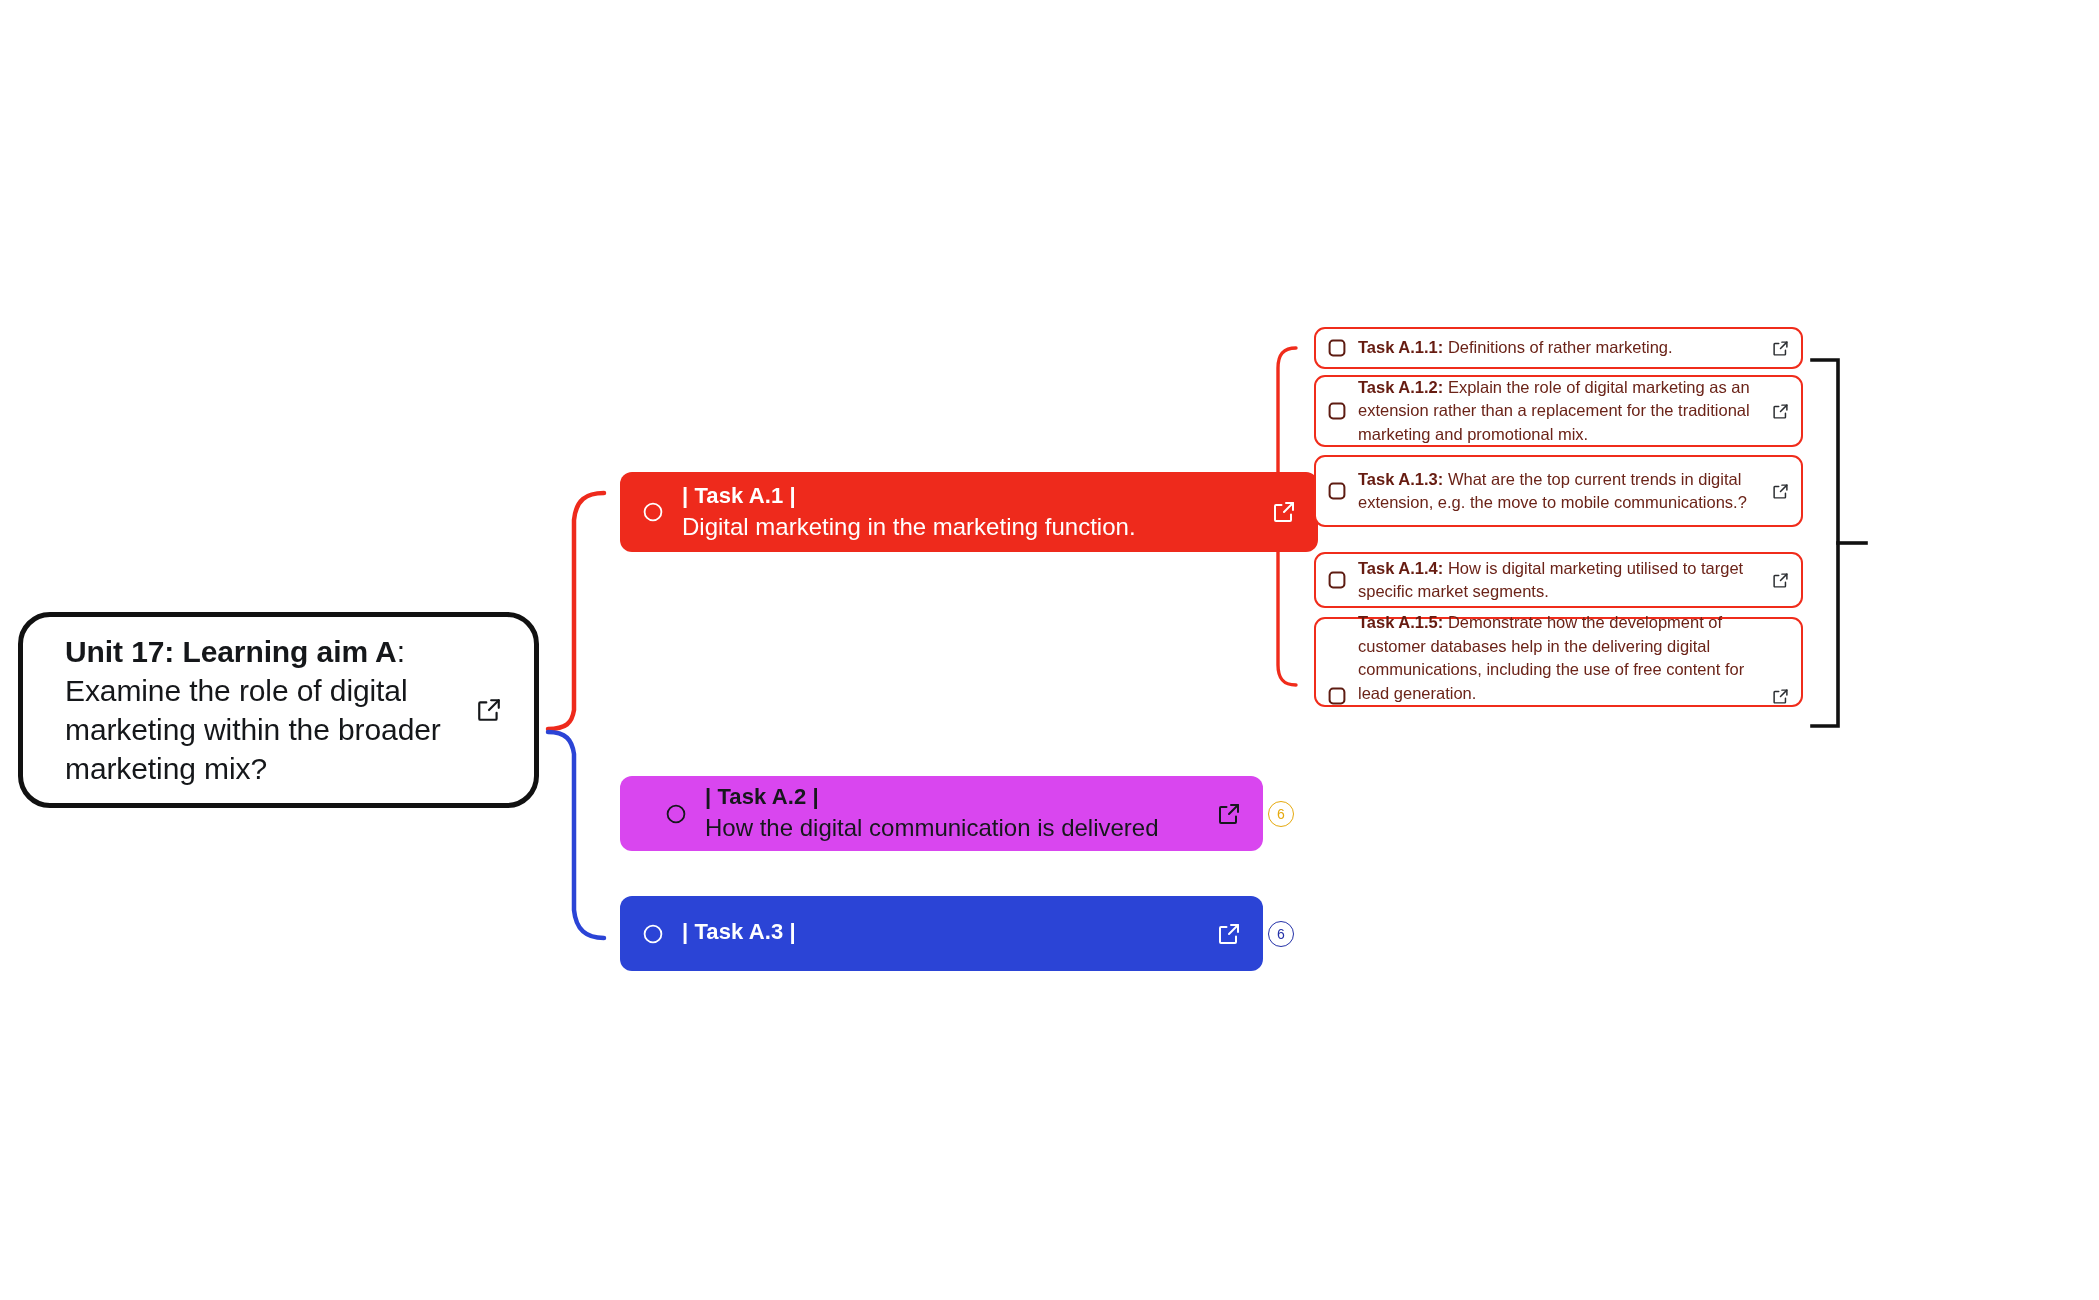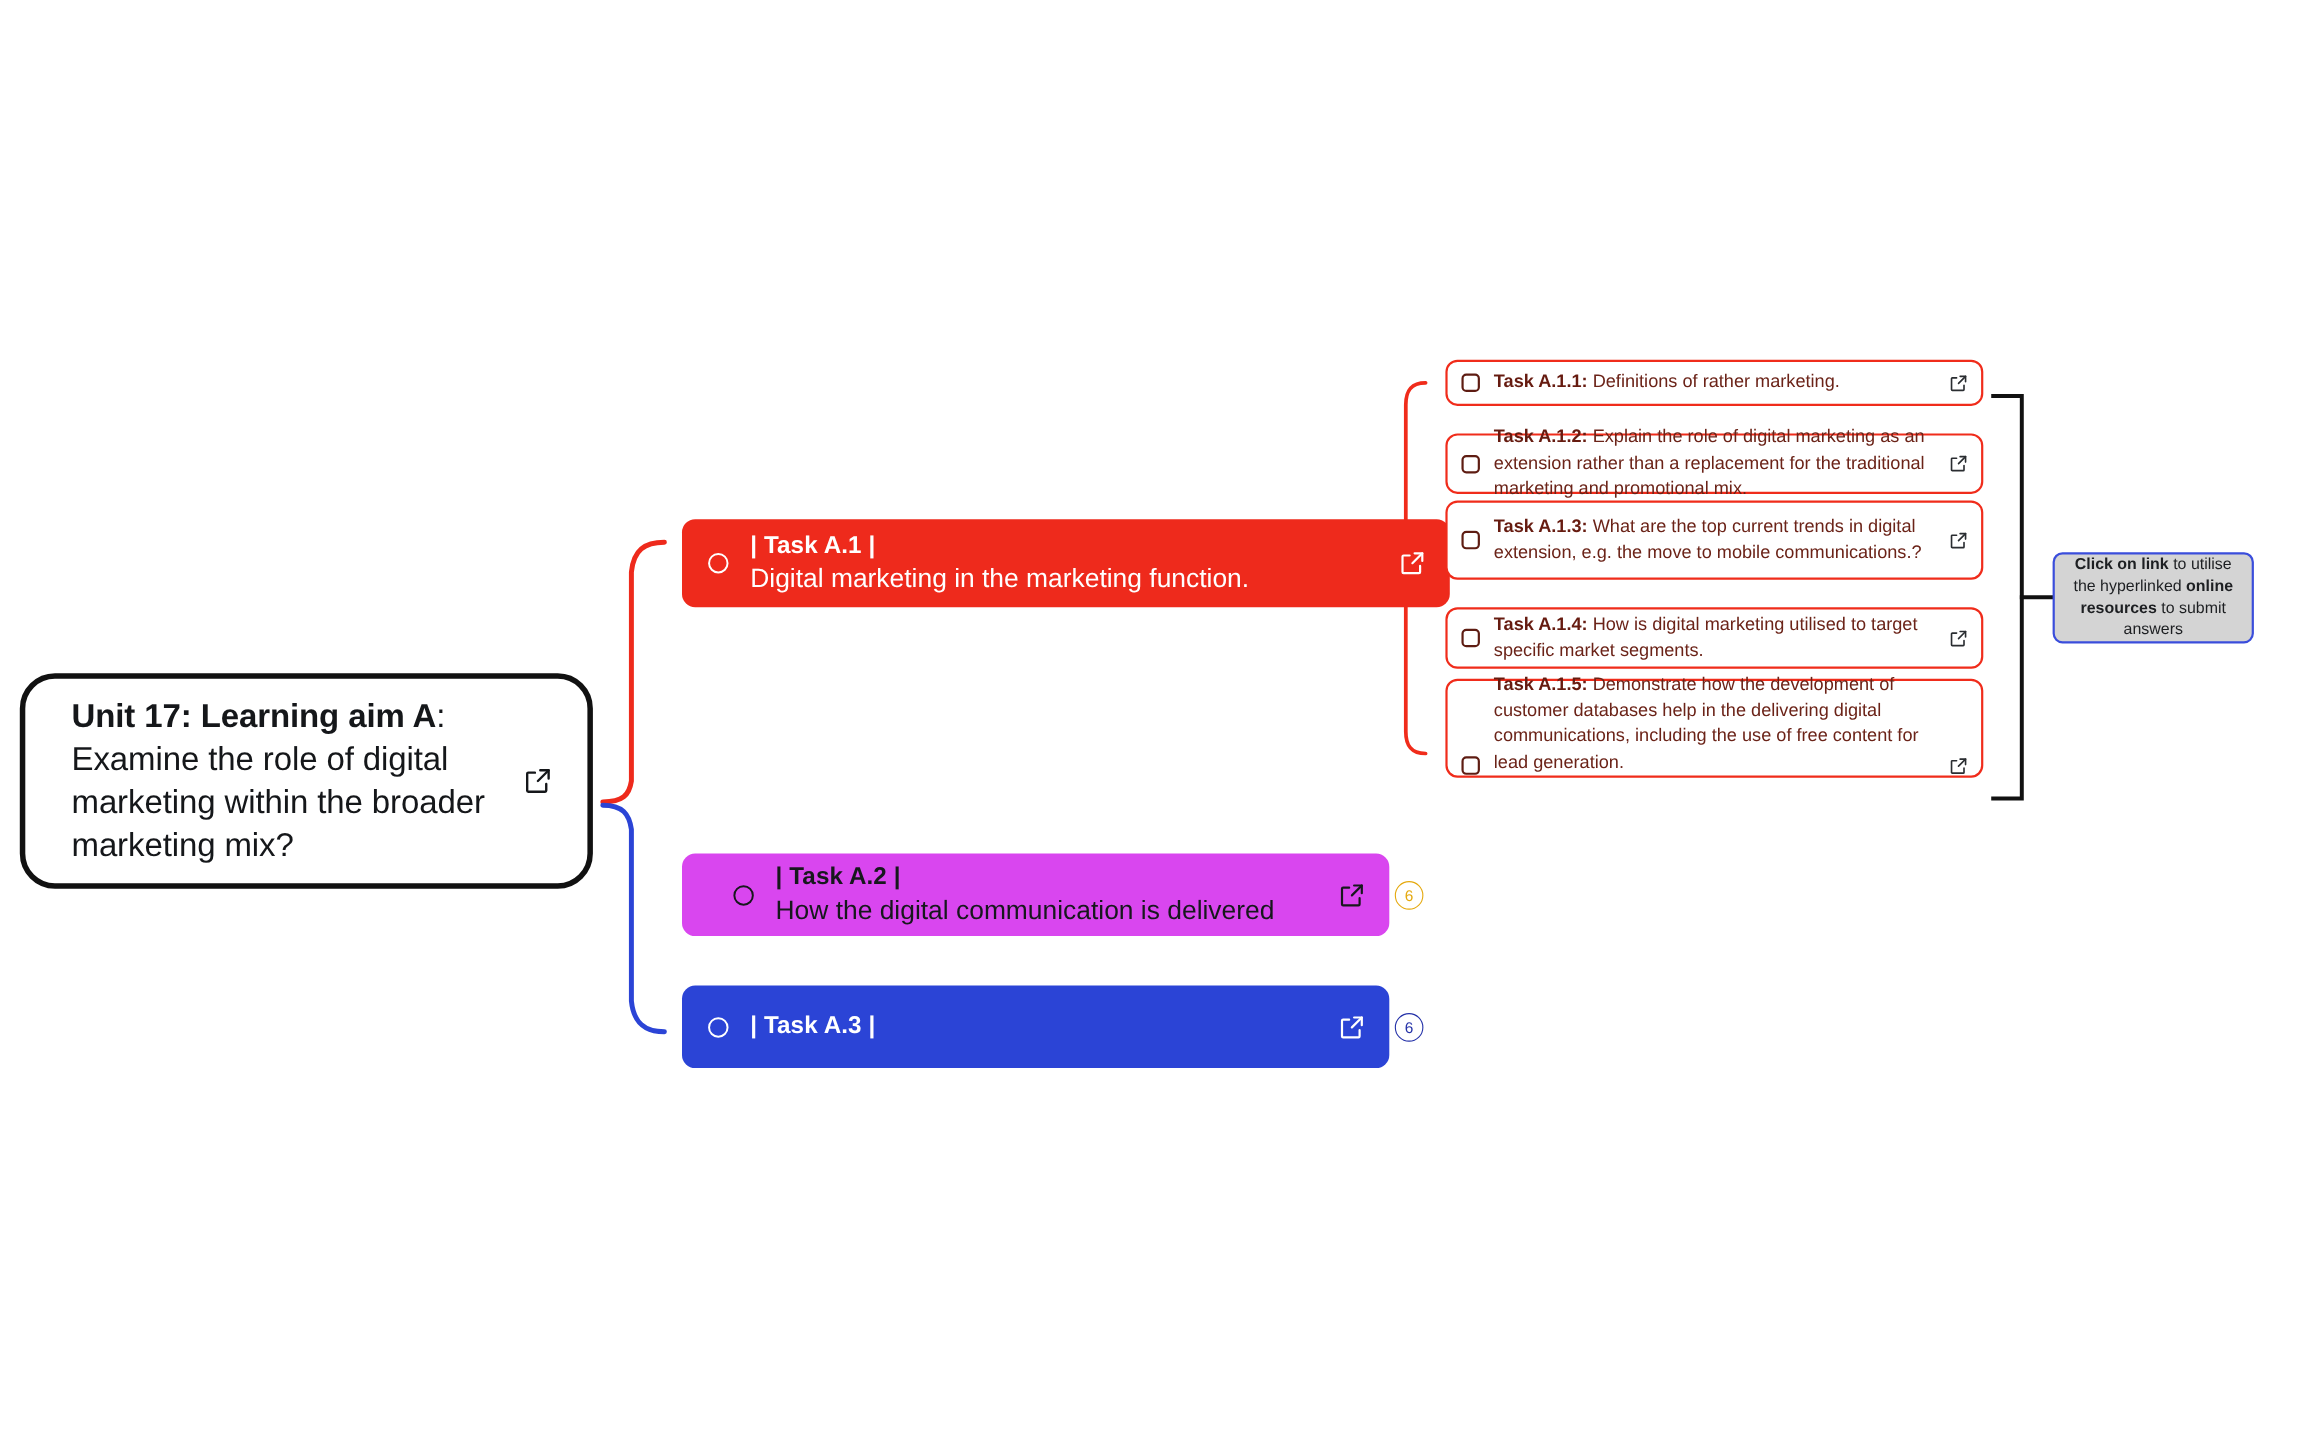--- a/index.html
+++ b/index.html
@@ -172,21 +172,21 @@
   .subtask .sub-text .strong {
     font-weight: bold;
     color: #661B10;
   }
   .subtask .sub-link {
     flex: 0 0 auto;
     margin-left: 10px;
   }
 
   #sub-1 { top: 327px; height: 42px; }
-  #sub-2 { top: 394px; height: 55px; }
+  #sub-2 { top: 375px; height: 72px; }
   #sub-3 { top: 455px; height: 72px; }
   #sub-4 { top: 552px; height: 56px; }
   #sub-5 { top: 617px; height: 90px; align-items: flex-end; }
 
   
   #callout {
     position: absolute;
     left: 1866px;
     top: 502px;
     width: 183px;
@@ -389,19 +389,14 @@
     </span>
     <span class="sub-link">
       <svg class="icon-svg" width="17" height="17" viewBox="0 0 24 24" fill="none" stroke="#2a2d31" stroke-width="2.1" stroke-linecap="round" stroke-linejoin="round">
         <path d="M14 3 h7 v7"></path>
         <path d="M21 3 L12 12"></path>
         <path d="M19 14.5 V20 a1 1 0 0 1 -1 1 H4 a1 1 0 0 1 -1 -1 V6 a1 1 0 0 1 1 -1 h5.5"></path>
       </svg>
     </span>
   </div>
 
-  <div id="callout">
-    <div class="callout-text">
-      <span class="strong">Click on link</span><span> to utilise the hyperlinked </span><span class="strong">online resources</span><span> to submit answers</span>
-    </div>
-  </div>
 
 </div>
 
 </body></html>

